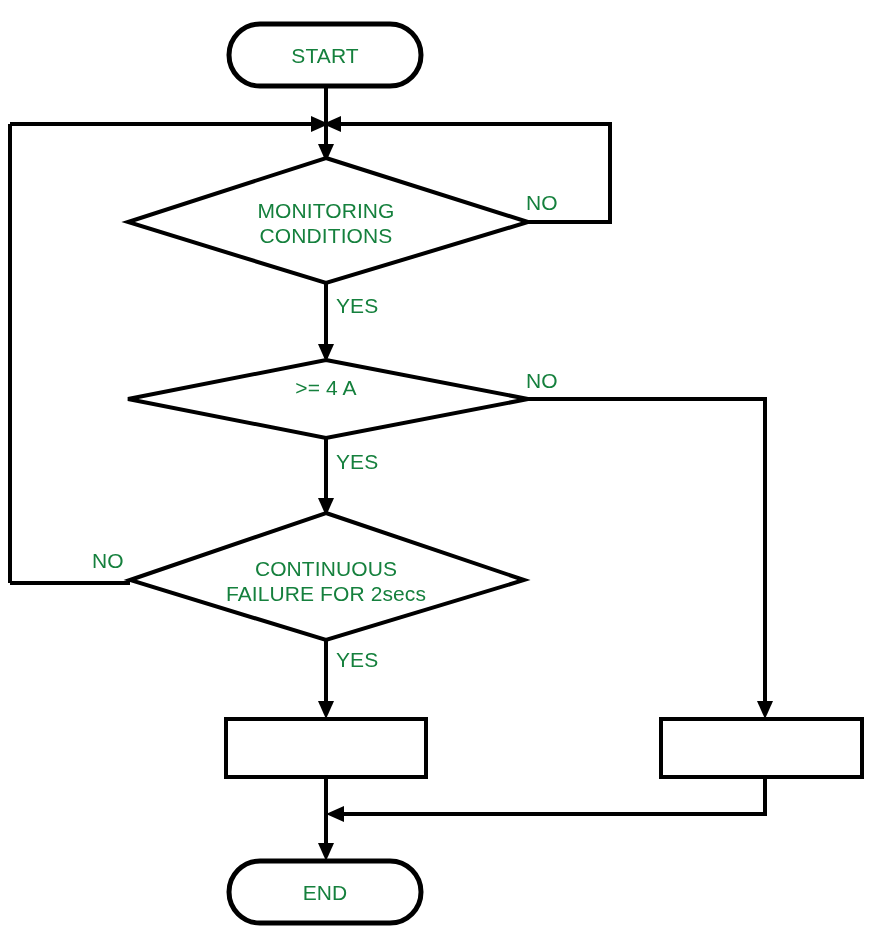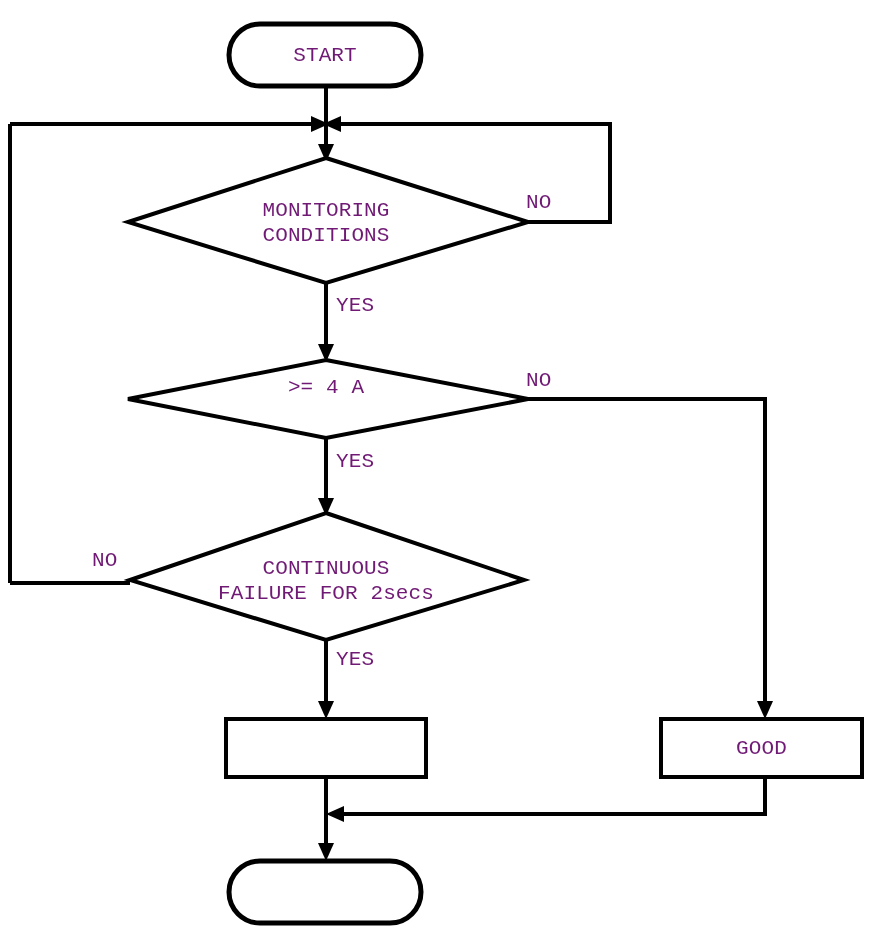--- a/index.html
+++ b/index.html
@@ -42,22 +42,22 @@
     stroke-width: 4;
     stroke-linecap: butt;
     stroke-linejoin: miter;
   }
   .arrowhead {
     fill: #000000;
     stroke: none;
   }
   .lbl {
     position: absolute;
-    font-family: Liberation Mono, monospace;
-    color: #701a75;
+    font-family: Liberation Sans, sans-serif;
+    color: #15803d;
     white-space: nowrap;
     line-height: 1.16;
     letter-spacing: 0.1px;
   }
   .node-label {
     text-align: center;
     font-size: 21px;
   }
   .branch-label {
     font-size: 21px;
@@ -127,22 +127,22 @@
   <div class="lbl node-label two-line" style="left:176px; top:375px; width:300px;">
     <div>&gt;= 4 A</div>
   </div>
 
   <div class="lbl node-label two-line" style="left:166px; top:556px; width:320px;">
     <div>CONTINUOUS</div>
     <div>FAILURE FOR 2secs</div>
   </div>
 
 
-  <div class="lbl node-label" style="left:661px; top:737px; width:201px;">GOOD</div>
 
+  <div class="lbl node-label" style="left:229px; top:881px; width:192px;">END</div>
 
   <div class="lbl branch-label" style="left:526px; top:191px;">NO</div>
 
   <div class="lbl branch-label" style="left:336px; top:294px;">YES</div>
 
   <div class="lbl branch-label" style="left:526px; top:369px;">NO</div>
 
   <div class="lbl branch-label" style="left:336px; top:450px;">YES</div>
 
   <div class="lbl branch-label" style="left:92px; top:549px;">NO</div>

